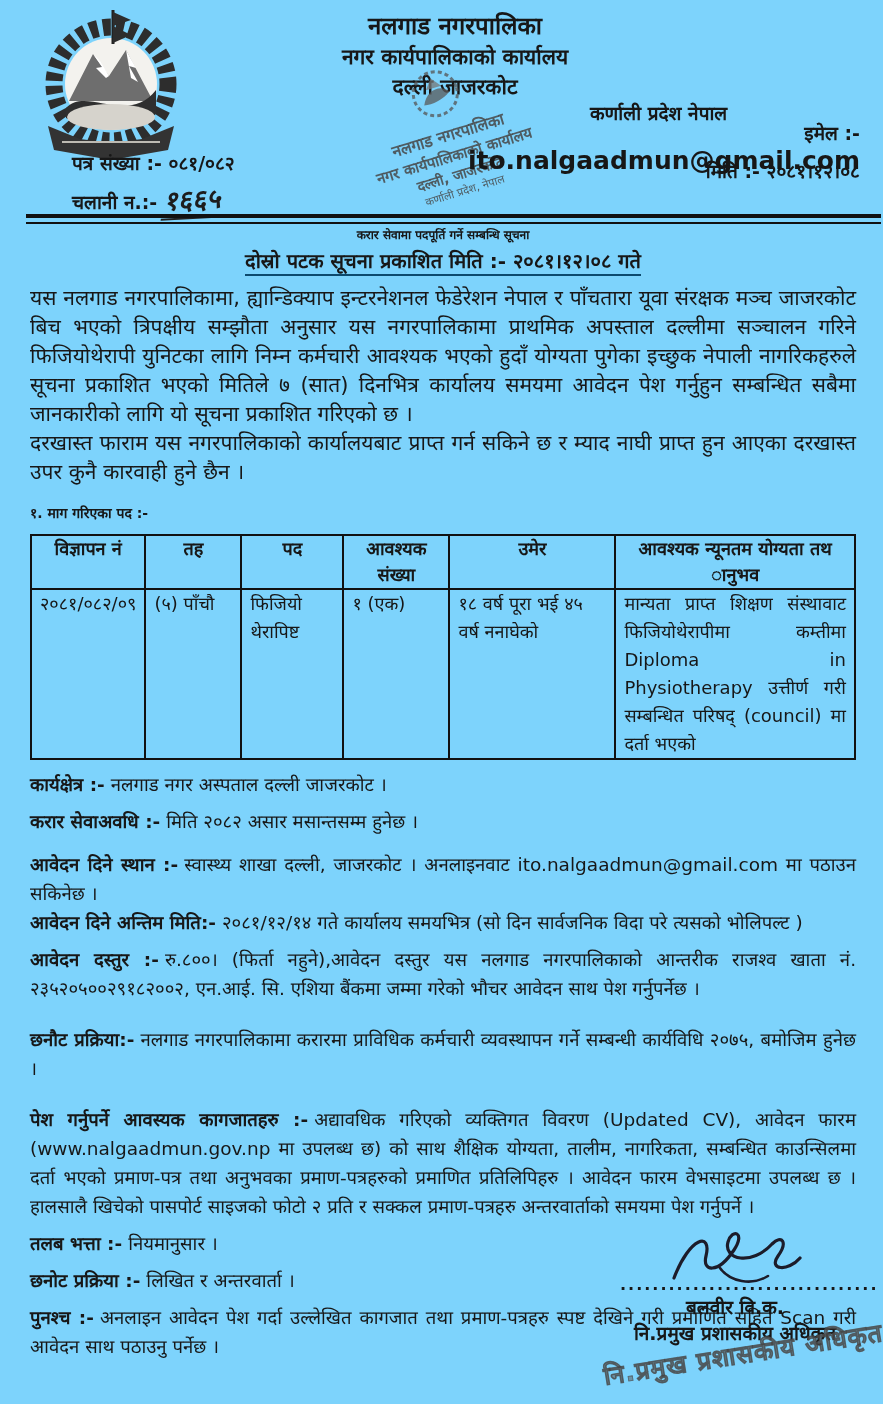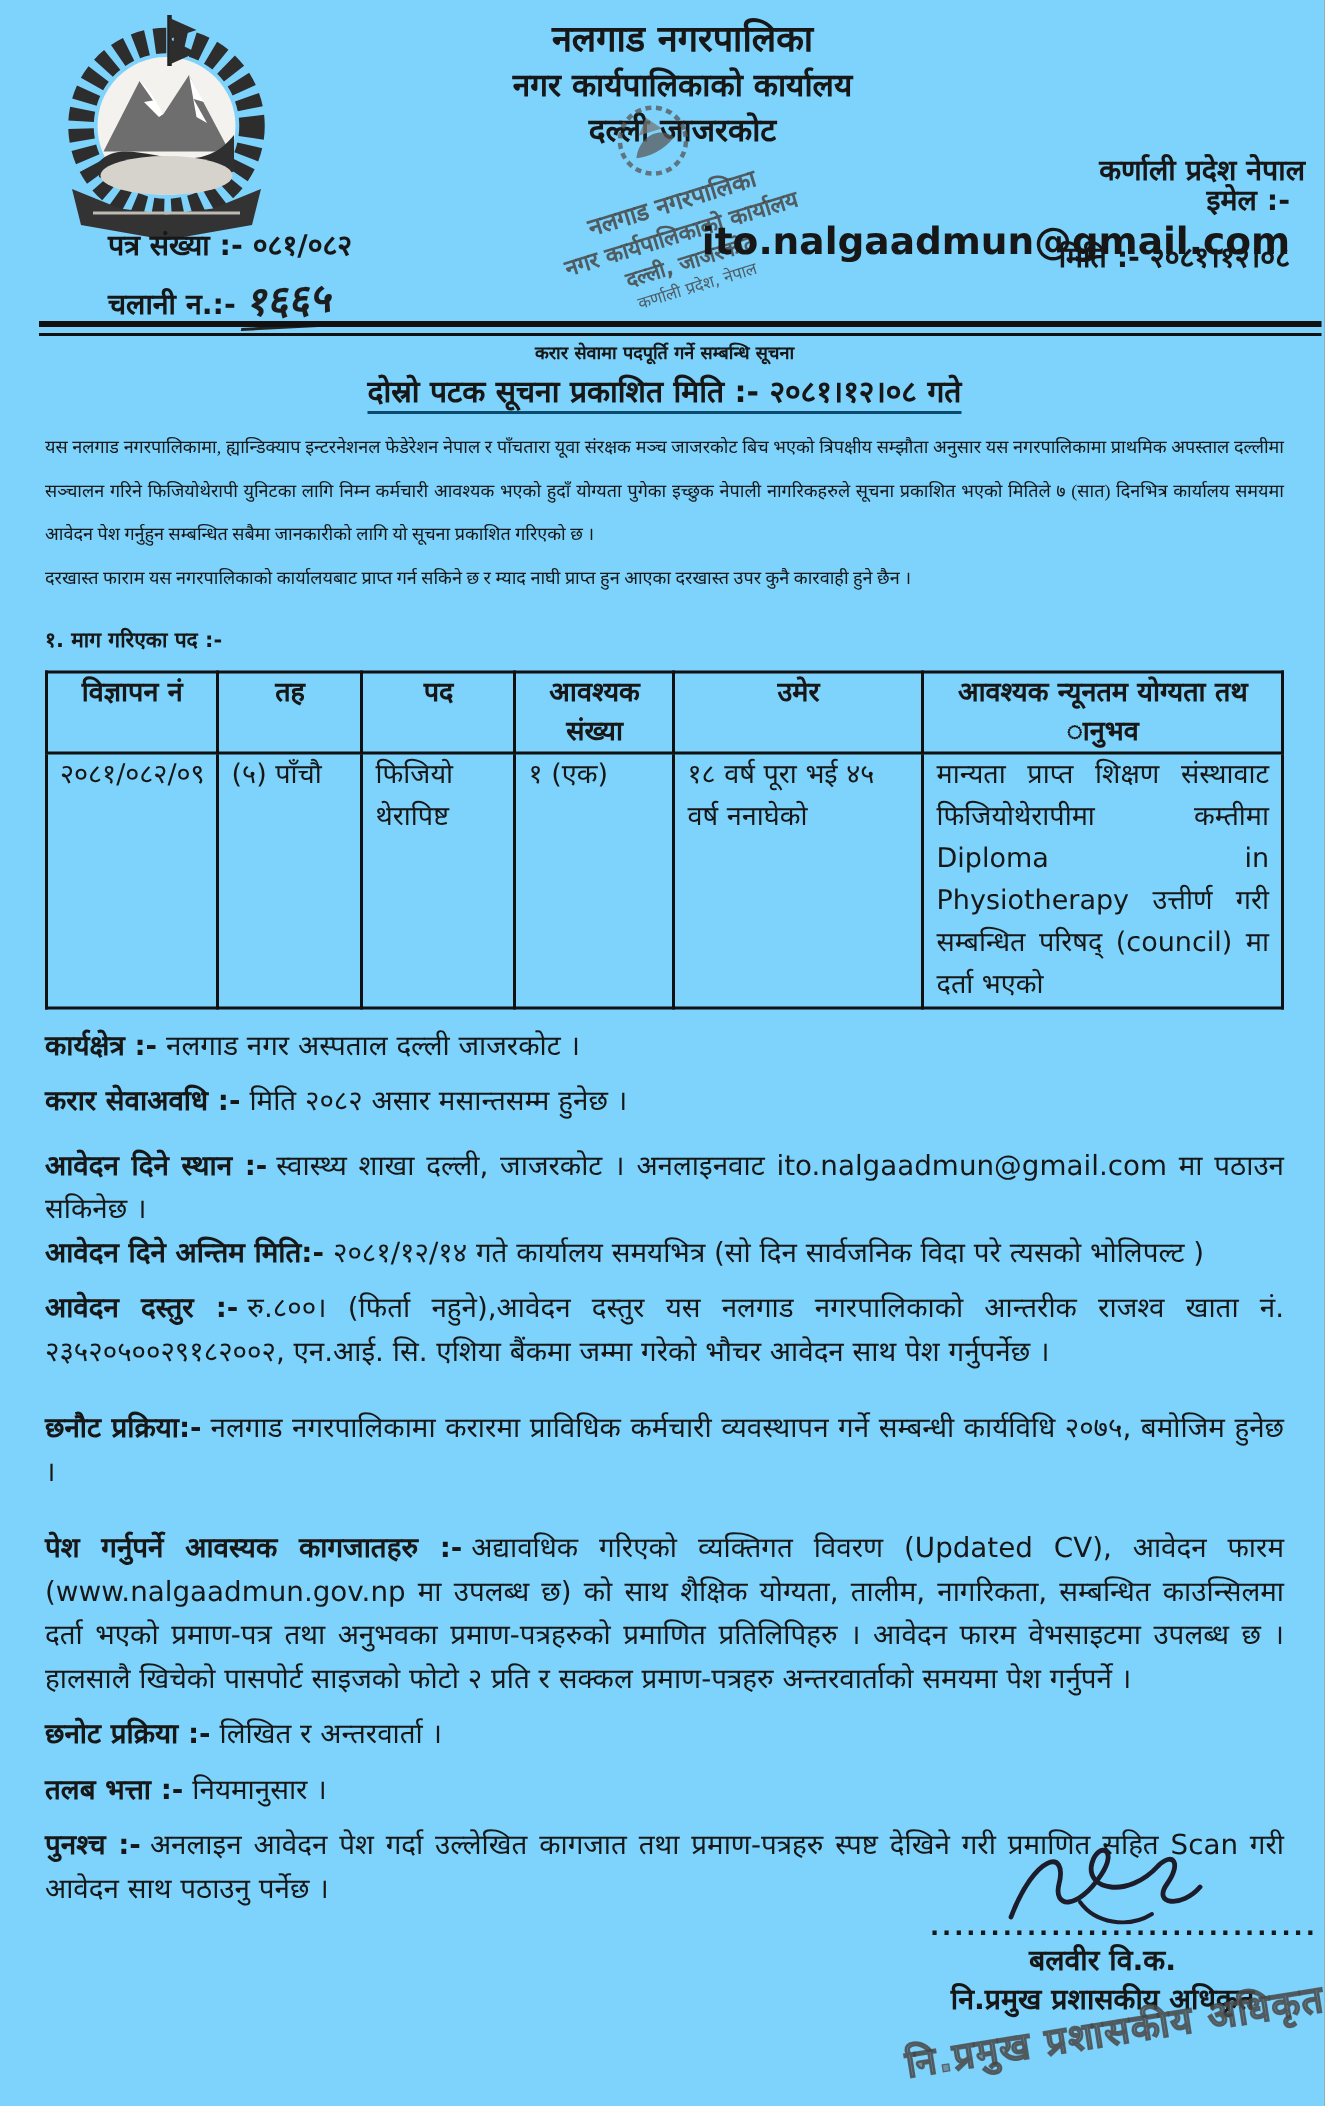--- a/index.html
+++ b/index.html
@@ -11,21 +11,21 @@
     font-family:"DejaVu Sans","Liberation Sans",sans-serif;
     color:#171717;
     overflow:hidden;
   }
   
   .logo{position:absolute;left:32px;top:4px;}
   .orgblock{position:absolute;left:240px;top:10px;width:430px;text-align:center;}
   .org1{font-size:24px;font-weight:bold;line-height:32px;}
   .org2{font-size:21px;font-weight:bold;line-height:30px;}
   .org3{font-size:21px;font-weight:bold;line-height:30px;}
-  .province{position:absolute;left:610px;top:100px;width:260px;font-size:19px;font-weight:bold;text-align:right;}
+  .province{position:absolute;left:590px;top:100px;width:260px;font-size:19px;font-weight:bold;text-align:left;}
   .emailline{position:absolute;left:440px;top:120px;width:420px;font-size:19px;font-weight:bold;text-align:right;}
   .emailline .latin{font-size:25px;}
   .dateline{position:absolute;left:600px;top:158px;width:260px;font-size:19px;font-weight:bold;text-align:right;}
   .refline{position:absolute;left:72px;top:150px;font-size:19px;font-weight:bold;}
   .dispatchline{position:absolute;left:72px;top:180px;font-size:19px;font-weight:bold;}
   .handwrite{
     display:inline-block;font-size:27px;font-weight:bold;
     transform:skewX(-12deg) rotate(-3deg);
     border-bottom:2px solid #222;padding:0 6px 0 2px;color:#1d1d1d;
   }
@@ -41,21 +41,21 @@
   .hstamp .s4{font-size:11px;}
   .rule{
     position:absolute;left:26px;top:214px;width:855px;height:4px;
     border-top:4px solid #111;border-bottom:2px solid #111;
   }
   
   .content{position:absolute;left:30px;top:224px;width:826px;}
   .title1{text-align:center;font-size:12px;font-weight:bold;margin:2px 0 0;}
   .title2{text-align:center;font-size:20px;font-weight:bold;margin:4px 0 0;}
   .title2 span{border-bottom:2px solid #0c4a6e;padding-bottom:1px;}
-  .para{font-size:12px;line-height:29px;text-align:justify;margin:10px 0 0;font-family:Liberation Serif, serif;}
+  .para{font-size:21px;line-height:29px;text-align:justify;margin:10px 0 0;}
   .para2{margin-top:0;}
   .secheading{text-align:left;font-size:14px;font-weight:bold;margin:16px 0 12px;}
   
   table{border-collapse:collapse;width:826px;margin:2px 0 10px;}
   th,td{border:2.5px solid #111;padding:0 8px;vertical-align:top;font-size:18px;}
   th{font-weight:bold;line-height:26px;}
   td{line-height:28px;}
   td.just{text-align:justify;}
   .col-ad{width:76px;}.col-level{width:78px;}.col-post{width:84px;}
   .col-num{width:88px;}.col-age{width:148px;}
@@ -186,24 +186,24 @@
     <p class="detail gap-sm">
       <span class="lbl">आवेदन दस्तुर :-</span><span>रु.८००। (फिर्ता नहुने),आवेदन दस्तुर यस नलगाड नगरपालिकाको आन्तरीक राजश्व खाता नं. २३५२०५००२९१८२००२, एन.आई. सि. एशिया बैंकमा जम्मा गरेको भौचर आवेदन साथ पेश गर्नुपर्नेछ ।</span>
     </p>
     <p class="detail gap-lg">
       <span class="lbl">छनौट प्रक्रिया:-</span><span>नलगाड नगरपालिकामा करारमा प्राविधिक कर्मचारी व्यवस्थापन गर्ने सम्बन्धी कार्यविधि २०७५, बमोजिम हुनेछ ।</span>
     </p>
     <p class="detail gap-lg">
       <span class="lbl">पेश गर्नुपर्ने आवस्यक कागजातहरु :-</span><span>अद्यावधिक गरिएको व्यक्तिगत विवरण (Updated CV), आवेदन फारम (www.nalgaadmun.gov.np मा उपलब्ध छ) को साथ शैक्षिक योग्यता, तालीम, नागरिकता, सम्बन्धित काउन्सिलमा दर्ता भएको प्रमाण-पत्र तथा अनुभवका प्रमाण-पत्रहरुको प्रमाणित प्रतिलिपिहरु । आवेदन फारम वेभसाइटमा उपलब्ध छ । हालसालै खिचेको पासपोर्ट साइजको फोटो २ प्रति र सक्कल प्रमाण-पत्रहरु अन्तरवार्ताको समयमा पेश गर्नुपर्ने ।</span>
     </p>
     <p class="detail gap-sm">
+      <span class="lbl">तलब भत्ता :-</span><span>नियमानुसार ।</span>
+    </p>
+    <p class="detail gap-sm">
       <span class="lbl">छनोट प्रक्रिया :-</span><span>लिखित र अन्तरवार्ता ।</span>
-    </p>
-    <p class="detail gap-sm">
-      <span class="lbl">तलब भत्ता :-</span><span>नियमानुसार ।</span>
     </p>
     <p class="detail gap-sm">
       <span class="lbl">पुनश्च :-</span><span>अनलाइन आवेदन पेश गर्दा उल्लेखित कागजात तथा प्रमाण-पत्रहरु स्पष्ट देखिने गरी प्रमाणित सहित Scan गरी आवेदन साथ पठाउनु पर्नेछ ।</span>
     </p>
   </div>
 
   <div class="sigblock">
     <svg class="sig-svg" width="150" height="62" viewBox="0 0 150 62">
       <path d="M14 50 C30 8 52 4 46 28 C42 44 58 46 74 22 C86 4 72 0 68 14 C63 32 92 38 112 16 C122 6 128 14 118 28 C108 42 128 44 140 30" fill="none" stroke="#1c1c2a" stroke-width="3.2" stroke-linecap="round"></path>
       <path d="M60 40 C70 54 92 58 108 48" fill="none" stroke="#1c1c2a" stroke-width="2.6" stroke-linecap="round"></path>

